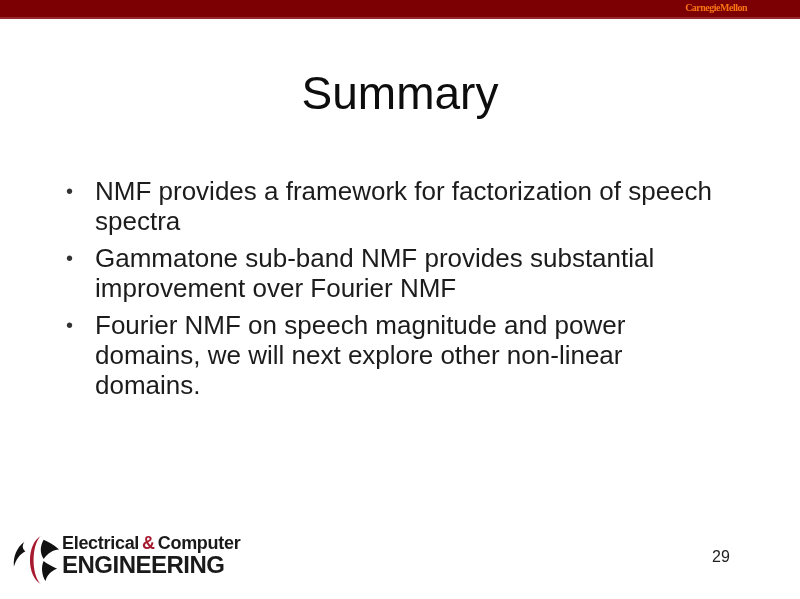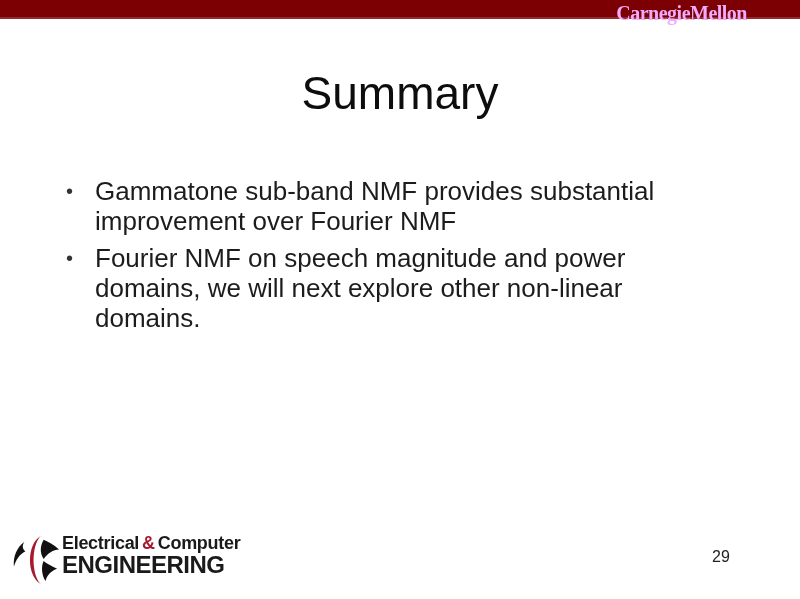--- a/index.html
+++ b/index.html
@@ -17,24 +17,24 @@
     top: 0; left: 0;
     width: 100%;
     height: 19px;
     background: #7c0003;
     border-bottom: 2px solid #97282b;
   }
   .brand {
     position: absolute;
     top: 2px;
     right: 53px;
-    color: #f0abfc;
+    color: #f97316;
     font-family: "Liberation Serif", serif;
     font-weight: bold;
-    font-size: 20px;
+    font-size: 10px;
     letter-spacing: -0.5px;
   }
   .title {
     position: absolute;
     top: 66px;
     left: 0;
     width: 100%;
     text-align: center;
     font-size: 46px;
     font-weight: normal;
@@ -109,20 +109,21 @@
 
 <div class="slide">
 
   <header class="topbar">
     <span class="brand">CarnegieMellon</span>
   </header>
 
   <h1 class="title">Summary</h1>
 
   <ul class="bullets">
+    <li><span>NMF provides a framework for factorization of speech spectra</span></li>
     <li><span>Gammatone sub-band NMF provides substantial improvement over Fourier NMF</span></li>
     <li><span>Fourier NMF on speech magnitude and power domains, we will next explore other non-linear domains.</span></li>
   </ul>
 
   <div class="footer-logo">
     <svg class="logo-icon" viewBox="0 0 50 52" xmlns="http://www.w3.org/2000/svg">
       <path fill="#111111" d="M13 7 C 5 13 1 22 2 33 C 4 26 8 20 14 17 C 10 14 11 10 13 7 Z"></path>
       <path fill="#a6192e" d="M30 1 C 15 9 15 43 30 51 C 20 42 20 10 30 1 Z"></path>
       <path fill="#111111" d="M33 5 C 29 12 29 19 33 25 C 37 19 43 15 49 15 C 43 10 38 7 33 5 Z"></path>
       <path fill="#111111" d="M33 27 C 30 33 31 42 35 48 C 36 42 41 37 47 35 C 41 32 36 30 33 27 Z"></path>

